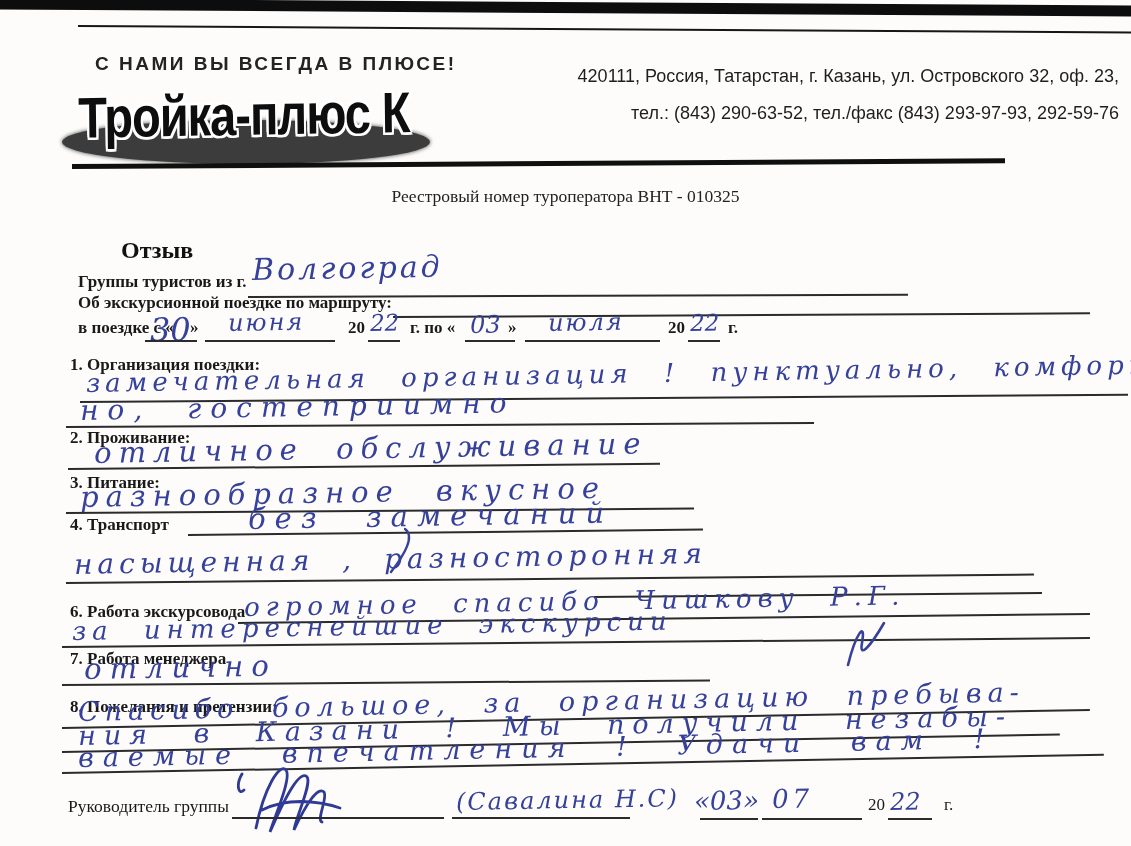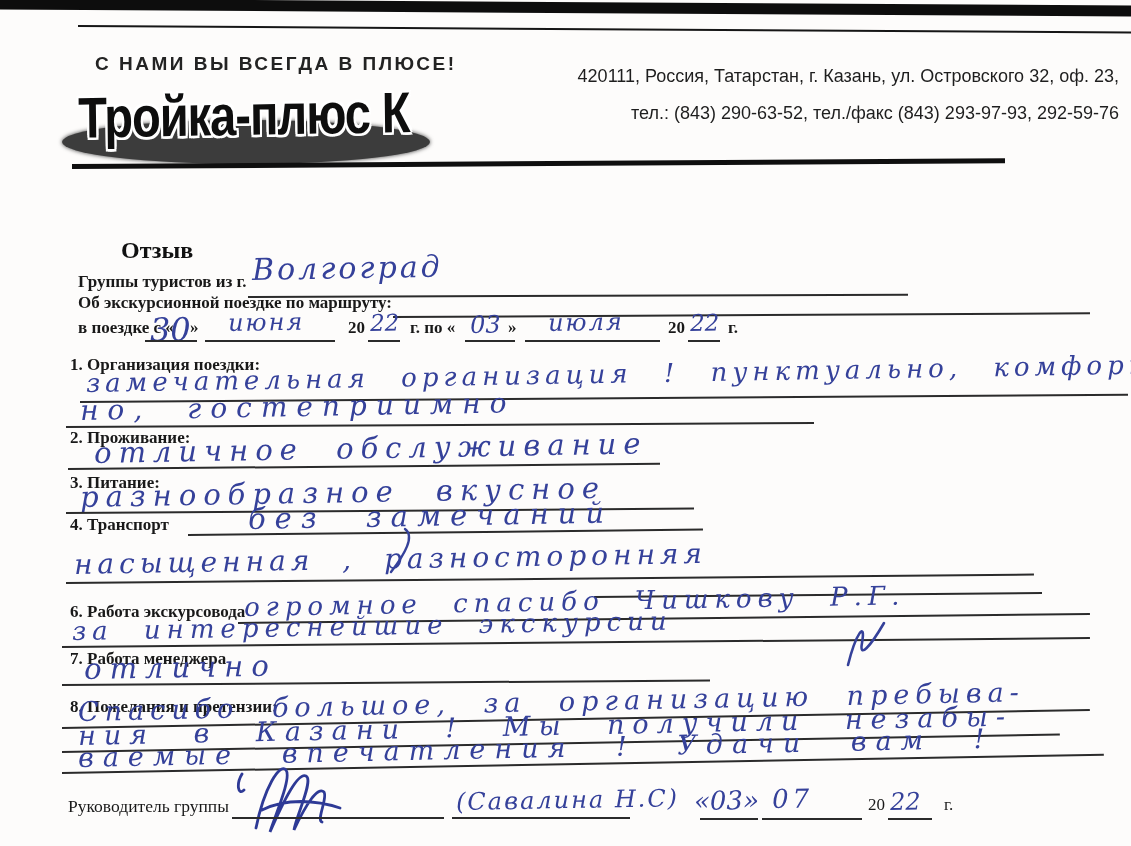--- a/index.html
+++ b/index.html
@@ -50,20 +50,21 @@
   <div class="tagline">С НАМИ ВЫ ВСЕГДА В ПЛЮСЕ!</div>
   <div class="logo-ellipse"></div>
   <div class="logo-text">Тройка-плюс К</div>
 
   <div class="company">
     <div class="company-line">420111, Россия, Татарстан, г. Казань, ул. Островского 32, оф. 23,</div>
     <div class="company-line">тел.: (843) 290-63-52, тел./факс (843) 293-97-93, 292-59-76</div>
   </div>
   <div class="lh-bottom"></div>
 
+  <div class="registry">Реестровый номер туроператора ВНТ - 010325</div>
 
   <div class="form-title">Отзыв</div>
 
   <div class="plabel" style="left:78px;top:272px;">Группы туристов из г.</div>
   <div class="hand" style="left:252px;top:252px;font-size:30px;letter-spacing:3px;">Волгоград</div>
   <div class="rule" style="left:248px;top:296px;width:660px;transform:rotate(-0.2deg);"></div>
 
   <div class="plabel" style="left:78px;top:293px;">Об экскурсионной поездке по маршруту:</div>
   <div class="rule" style="left:393px;top:316px;width:697px;transform:rotate(-0.3deg);"></div>
 

